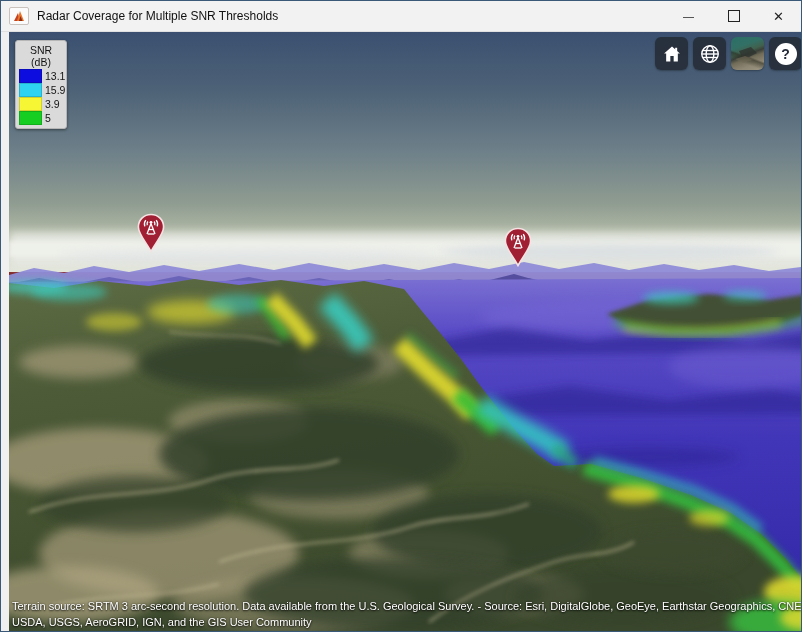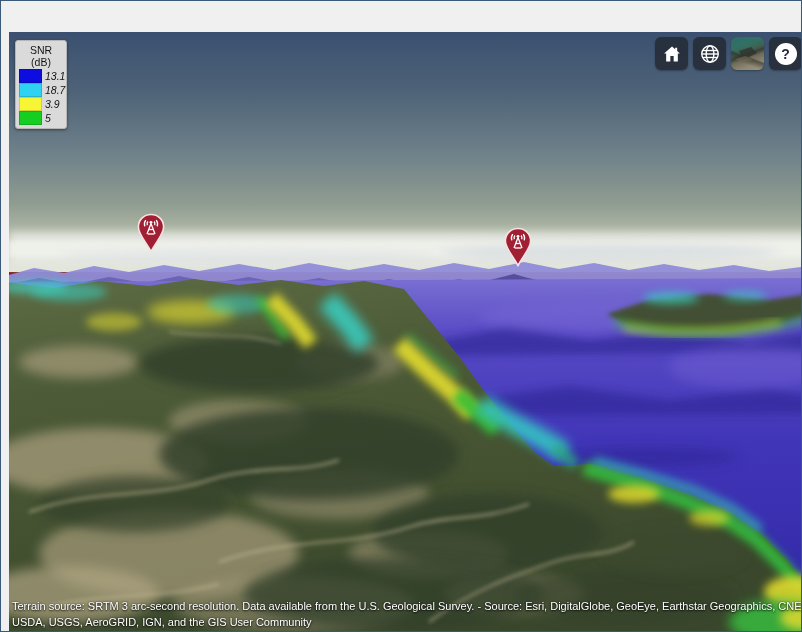--- a/index.html
+++ b/index.html
@@ -36,21 +36,21 @@
   
   .legend{
     position:absolute;left:6px;top:8px;width:52px;
     background:#dadada;border:1px solid #b6b6b6;border-radius:3px;
     box-shadow:0 1px 3px rgba(0,0,0,.45);
     padding:3px 3px 4px 3px;box-sizing:border-box;z-index:5;
   }
   .legend-title{font-size:10.5px;color:#141414;text-align:center;line-height:12px;}
   .legend-row{display:flex;align-items:center;margin-top:1px;height:13px;}
   .legend-swatch{width:21px;height:12px;flex:0 0 auto;border:0.5px solid rgba(0,0,0,.15);}
-  .legend-label{font-size:10.5px;color:#141414;margin-left:3px;white-space:nowrap;font-style:italic;}
+  .legend-label{font-size:10.5px;color:#141414;margin-left:3px;white-space:nowrap;}
   
   .toolbar{position:absolute;top:5px;right:7px;display:flex;gap:5px;z-index:5;}
   .tool-btn{
     width:33px;height:33px;border-radius:6px;
     background:rgba(36,43,54,.88);
     display:flex;align-items:center;justify-content:center;
     cursor:pointer;box-shadow:0 1px 2px rgba(0,0,0,.3);
   }
   .tool-btn svg{display:block;}
   .basemap-thumb{
@@ -72,20 +72,41 @@
     position:absolute;left:3px;bottom:2px;z-index:5;
     color:#fff;font-size:11px;line-height:16px;white-space:nowrap;
     text-shadow:0 1px 2px rgba(0,0,0,.8), 0 0 2px rgba(0,0,0,.6);
   }
 </style>
 </head>
 <body>
 
 <div class="window">
 
+  <div class="titlebar">
+    <div class="app-icon">
+      <svg width="12" height="11" viewBox="0 0 12 11">
+        <polygon points="1,10 5,2 7,10" fill="#c4401f"></polygon>
+        <polygon points="4,10 7,0 11,10" fill="#e8762c"></polygon>
+        <polygon points="6,10 7.5,5 9.5,10" fill="#8c2a12"></polygon>
+      </svg>
+    </div>
+    <div class="titlebar-title">Radar Coverage for Multiple SNR Thresholds</div>
+    <div class="win-controls">
+      <div class="win-btn">
+        <span style="font-size:11px;">—</span>
+      </div>
+      <div class="win-btn">
+        <span class="max-glyph"></span>
+      </div>
+      <div class="win-btn">
+        <span>✕</span>
+      </div>
+    </div>
+  </div>
 
   <div class="map">
 
     <svg class="scene" width="800" height="600" viewBox="0 0 800 600">
       <defs>
         <linearGradient id="sky" x1="0" y1="0" x2="0" y2="1">
           <stop offset="0" stop-color="#3b5070"></stop>
           <stop offset="0.25" stop-color="#4e6377"></stop>
           <stop offset="0.5" stop-color="#6e8089"></stop>
           <stop offset="0.72" stop-color="#909d91"></stop>
@@ -222,21 +243,21 @@
 
     <div class="legend">
       <div class="legend-title">SNR</div>
       <div class="legend-title">(dB)</div>
       <div class="legend-row">
         <span class="legend-swatch" style="background: rgb(13, 13, 224);"></span>
         <span class="legend-label">13.1</span>
       </div>
       <div class="legend-row">
         <span class="legend-swatch" style="background: rgb(46, 211, 242);"></span>
-        <span class="legend-label">18.7</span>
+        <span class="legend-label">15.9</span>
       </div>
       <div class="legend-row">
         <span class="legend-swatch" style="background: rgb(246, 246, 53);"></span>
         <span class="legend-label">3.9</span>
       </div>
       <div class="legend-row">
         <span class="legend-swatch" style="background: rgb(22, 205, 33);"></span>
         <span class="legend-label">5</span>
       </div>
     </div>

